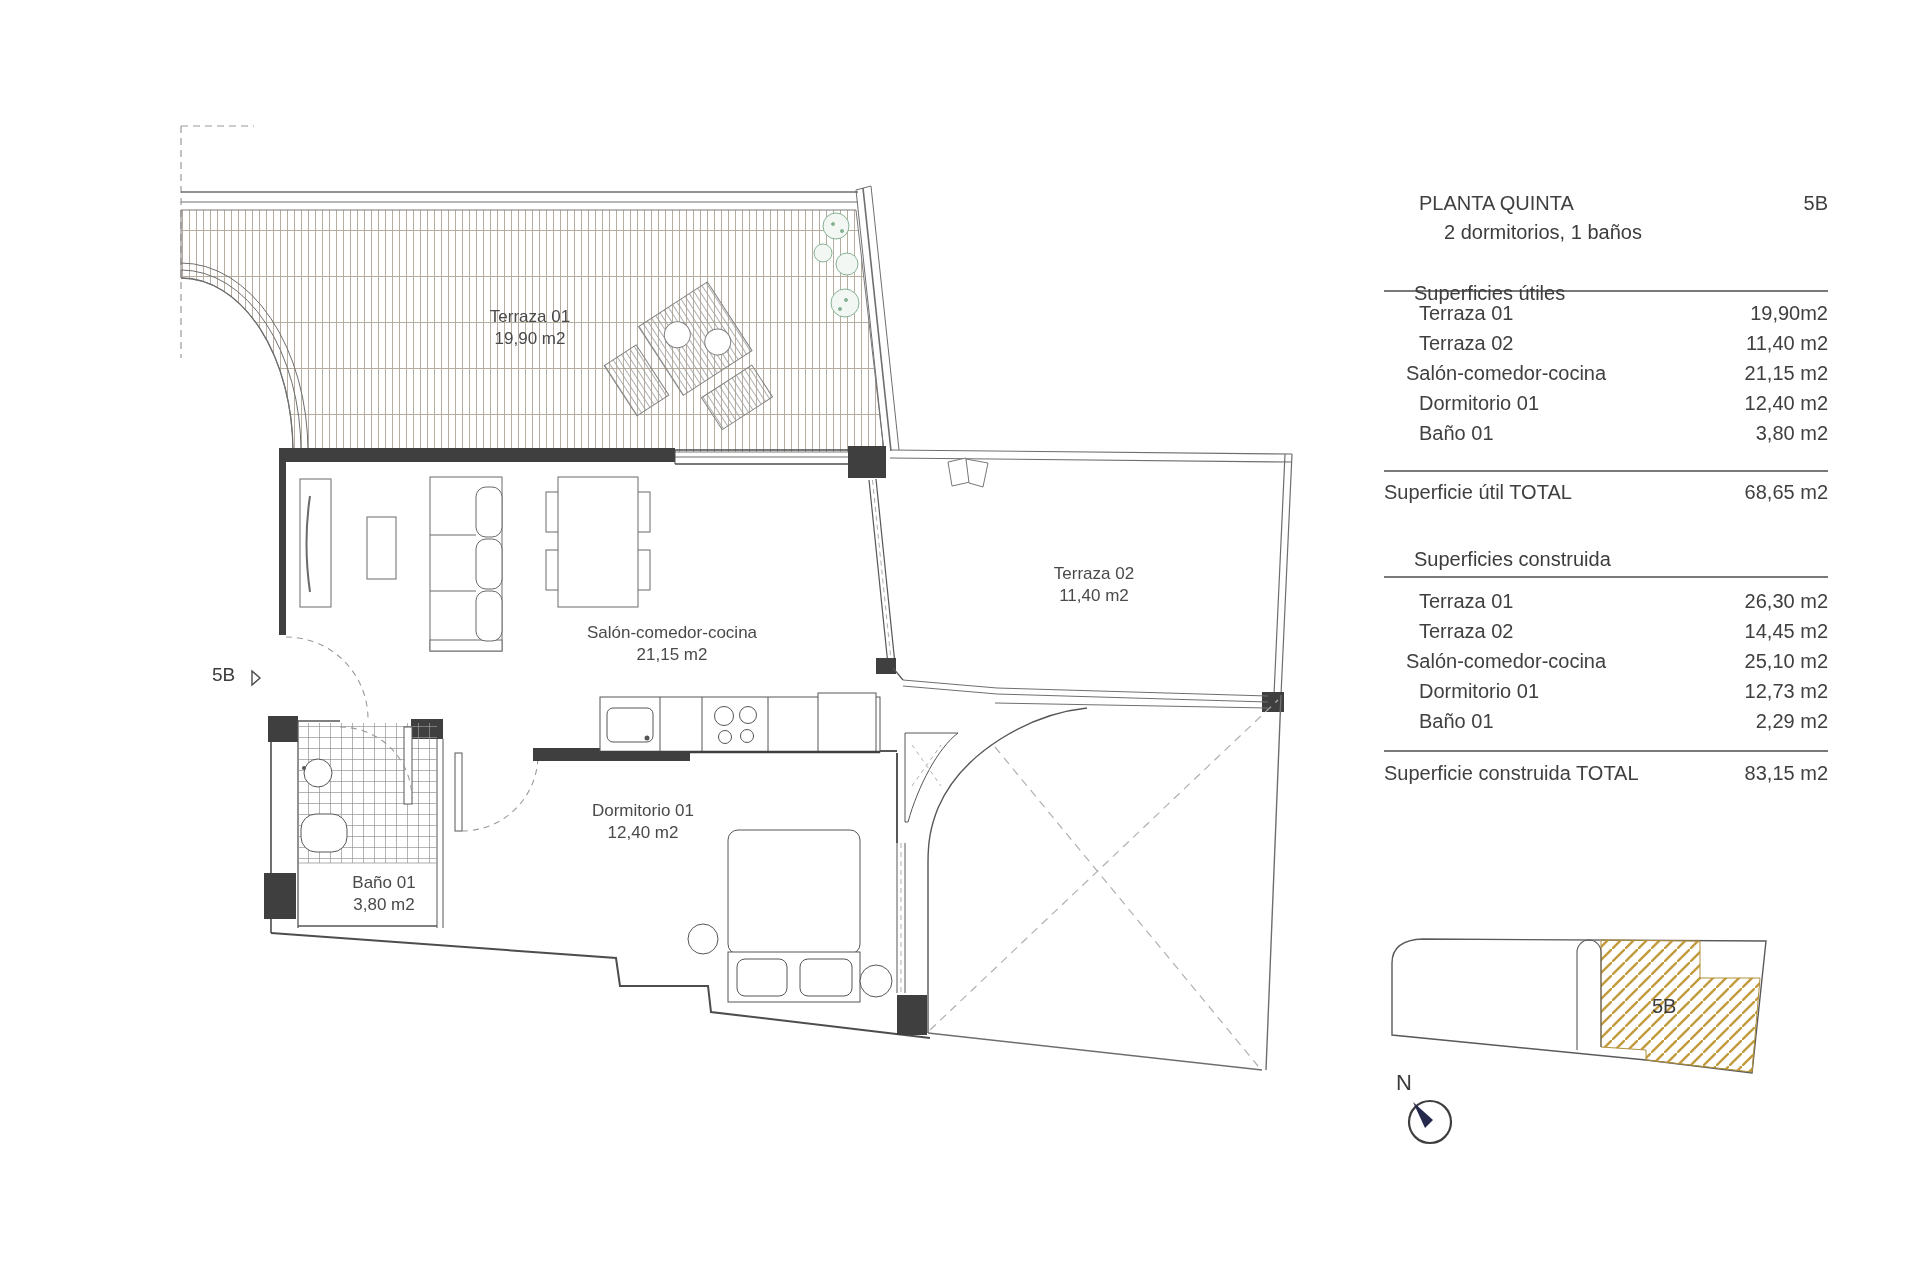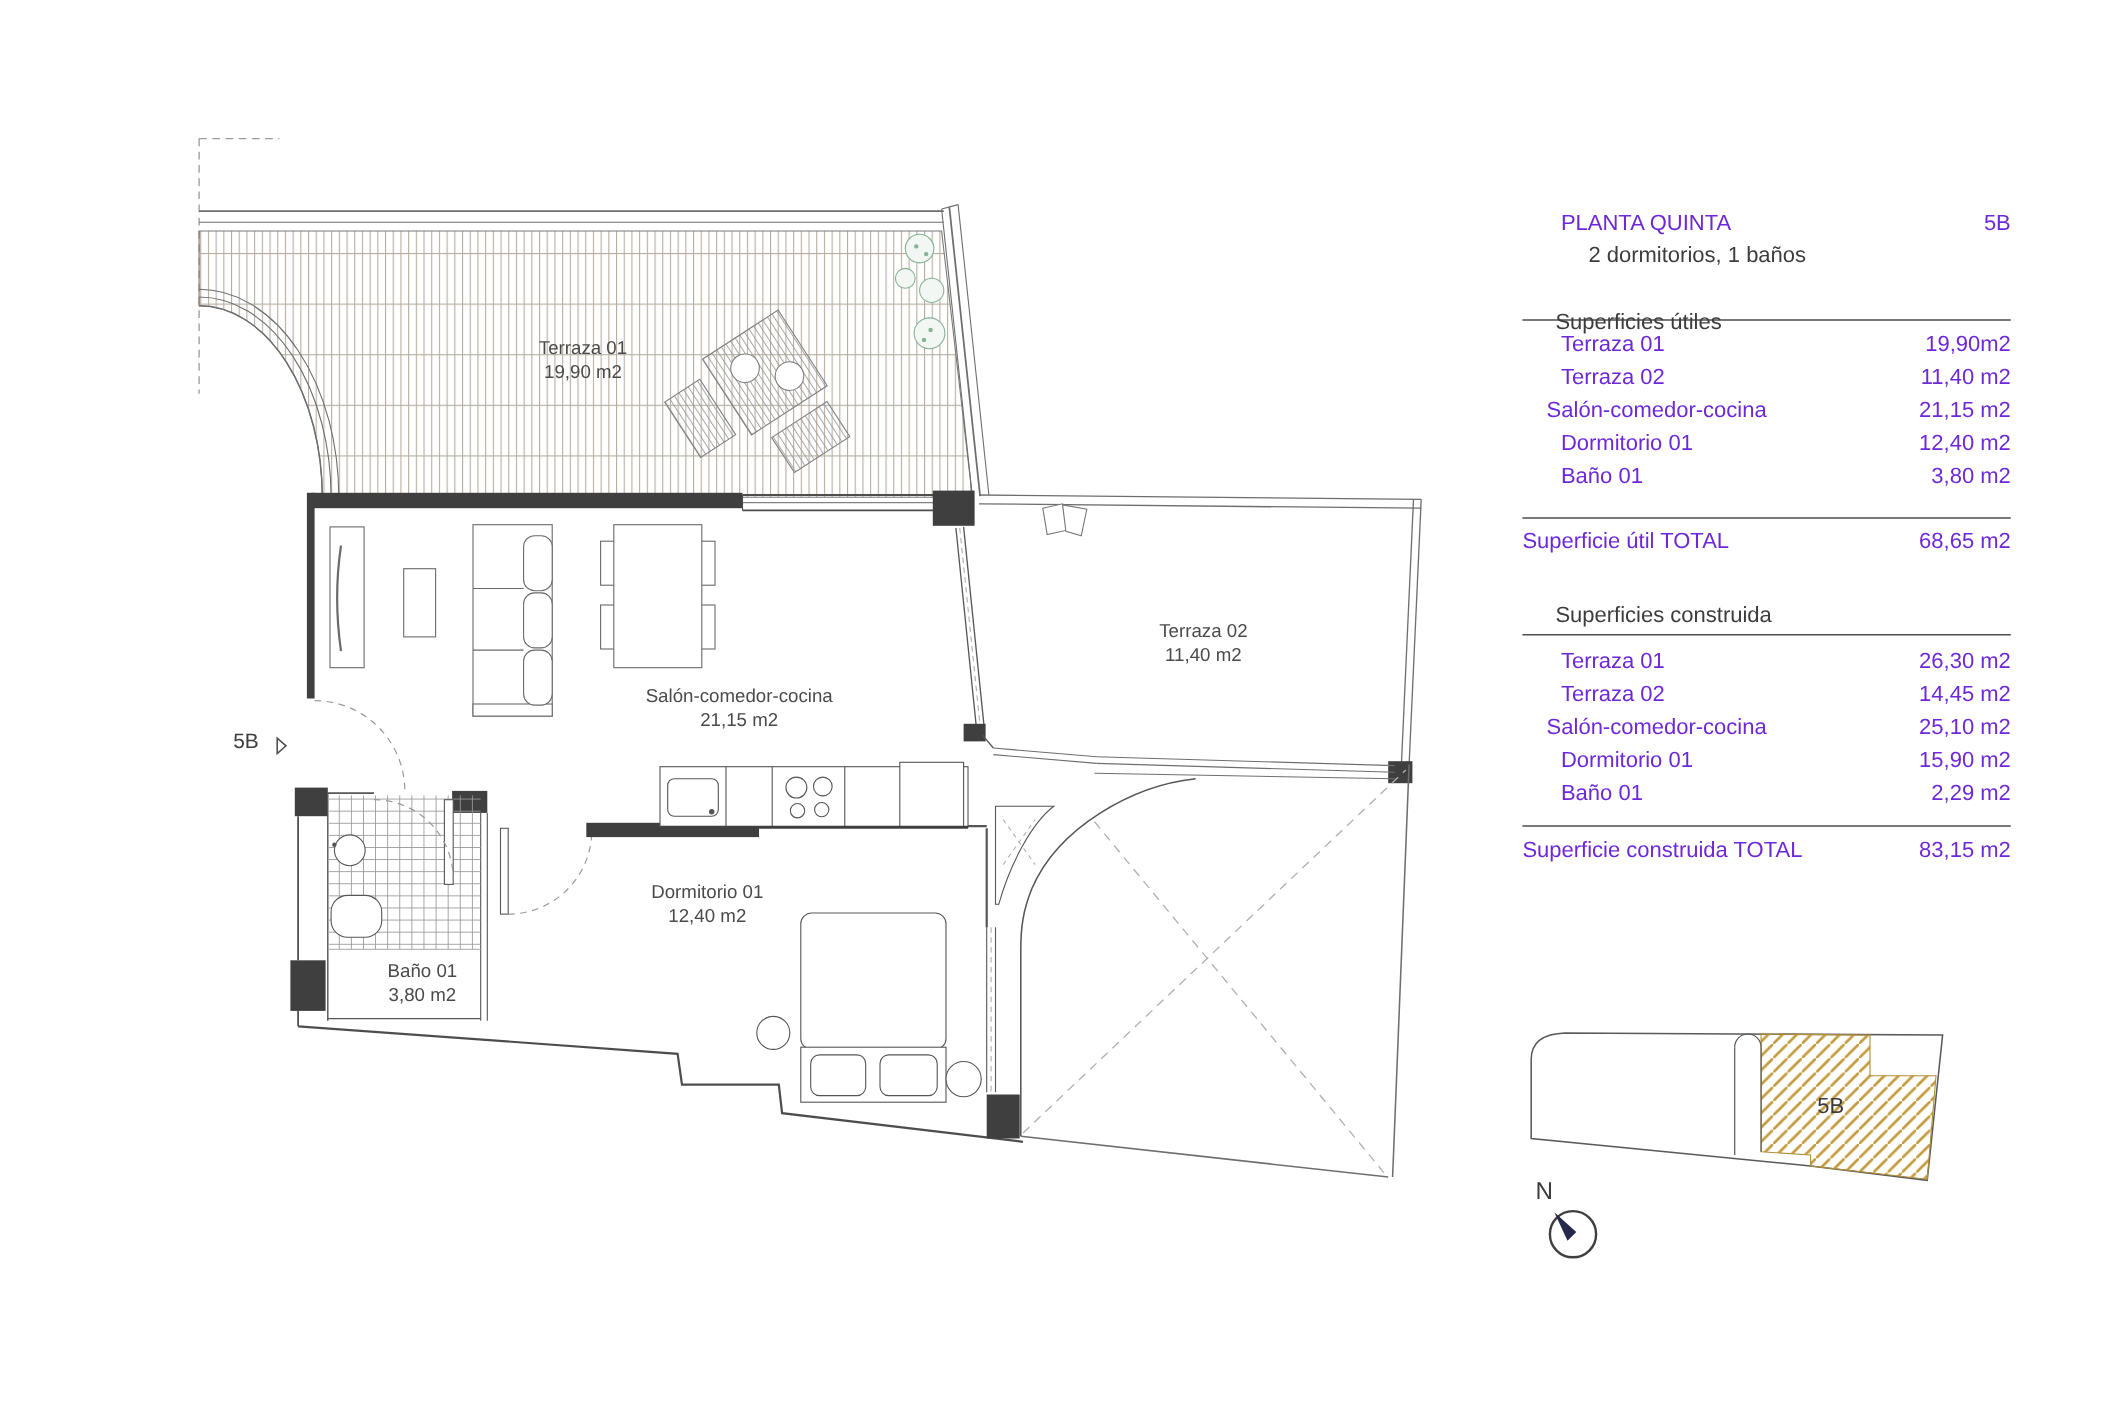--- a/index.html
+++ b/index.html
@@ -3,21 +3,21 @@
 <meta charset="utf-8">
 <style>
   html,body{margin:0;padding:0;background:#ffffff;width:1920px;height:1280px;overflow:hidden;
     font-family:"Liberation Sans", sans-serif;color:#3d3d3d;}
   .stage{position:absolute;left:0;top:0;width:1920px;height:1280px;}
   svg{position:absolute;left:0;top:0;}
   .lbl{position:absolute;transform:translateX(-50%);text-align:center;font-size:17px;
     line-height:1.28;color:#4a4a4a;white-space:nowrap;}
   .panel-abs{position:absolute;left:1384px;top:0;width:444px;}
   .prow{position:absolute;left:0;width:444px;display:flex;justify-content:space-between;
-    font-size:20px;color:#6d28d9;white-space:nowrap;}
+    font-size:20px;color:#404040;white-space:nowrap;}
   .prow .lab{padding-left:35px;}
   .prow .lab.sm{padding-left:22px;}
   .prow .lab.none{padding-left:0;}
   .phead{position:absolute;font-size:20px;color:#3c3c3c;white-space:nowrap;}
   .entrance{position:absolute;font-size:19px;color:#3c3c3c;}
   .north{position:absolute;font-size:22px;color:#3c3c3c;}
   .inset5b{position:absolute;font-size:20px;color:#3c3c3c;}
 </style>
 </head>
 <body>
@@ -293,21 +293,21 @@
   <div class="prow" style="top:620px;">
     <span class="lab">Terraza 02</span>
     <span>14,45 m2</span>
   </div>
   <div class="prow" style="top:650px;">
     <span class="lab sm">Salón-comedor-cocina</span>
     <span>25,10 m2</span>
   </div>
   <div class="prow" style="top:680px;">
     <span class="lab">Dormitorio 01</span>
-    <span>15,90 m2</span>
+    <span>12,73 m2</span>
   </div>
   <div class="prow" style="top:710px;">
     <span class="lab">Baño 01</span>
     <span>2,29 m2</span>
   </div>
 
   <div class="prow" style="top:762px;">
     <span class="lab none">Superficie construida TOTAL</span>
     <span>83,15 m2</span>
   </div>

